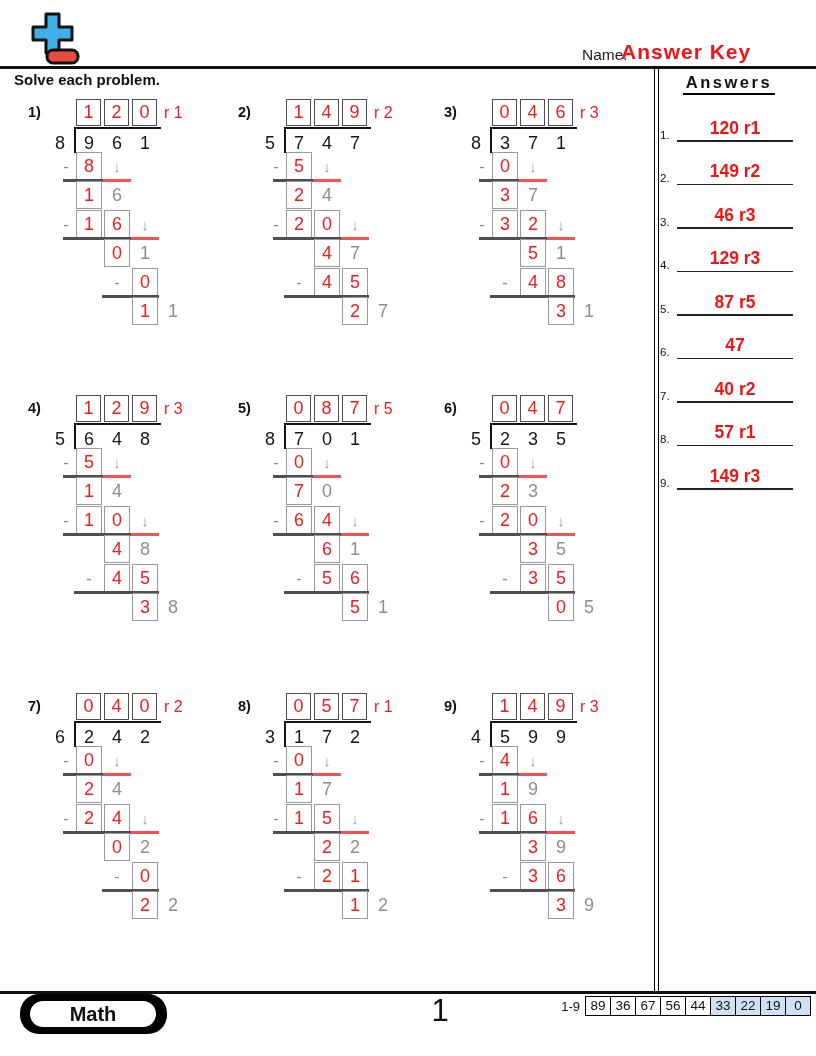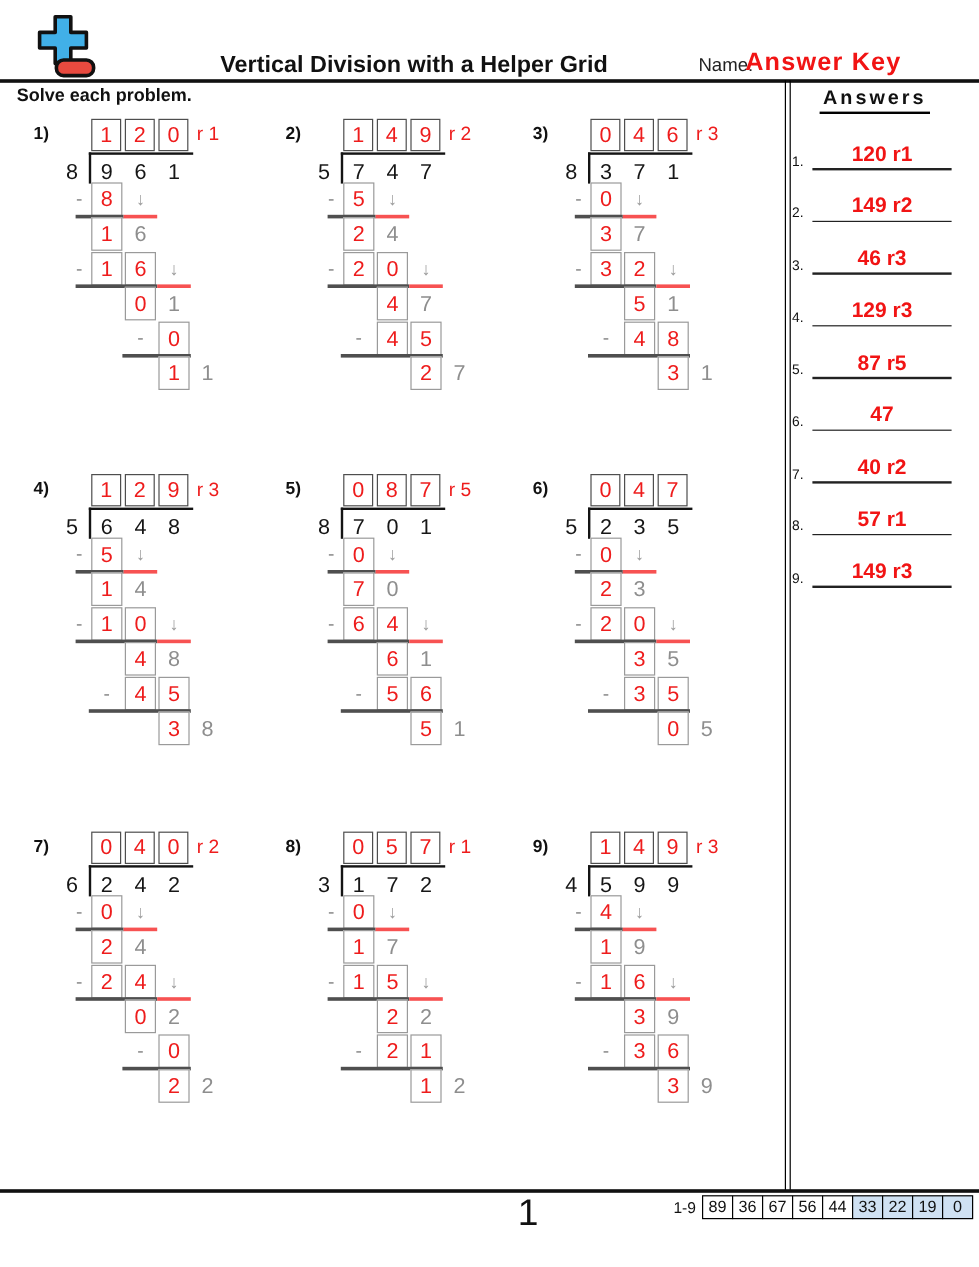--- a/index.html
+++ b/index.html
@@ -52,21 +52,20 @@
 </head>
 <body>
 
 <div id="page">
 
   <svg class="abs" style="left:29px;top:11px" width="54" height="56" viewBox="0 0 54 56">
     <path id="logo-plus" d="M17,3 h13 v13 h13 v13 h-13 v13 h-13 v-13 H4 v-13 h13 z" fill="#41b0e8" stroke="#111" stroke-width="3" stroke-linejoin="round"></path>
     <rect id="logo-minus" x="18" y="39" width="31" height="13" rx="6" fill="#e84a3f" stroke="#111" stroke-width="3"></rect>
   </svg>
 
-  <div class="abs title">Vertical Division with a Helper Grid</div>
   <div class="abs namelbl">Name:</div>
   <div class="abs anskey">Answer Key</div>
   <div class="abs toprule"></div>
   <div class="abs instr">Solve each problem.</div>
 
   <div class="abs vline" style="left:654px;"></div>
   <div class="abs vline" style="left:658px;"></div>
   <div class="abs anshwrap">
     <span>Answers</span>
   </div>
@@ -418,20 +417,23 @@
         <div class="abs minus" style="left: 0px; top: 169px; width: 26px; line-height: 29px;">-</div>
         <div class="abs box" style="left: 28px; top: 169px;">3</div>
         <div class="abs box" style="left: 56px; top: 169px;">6</div>
         <div class="abs gline" style="left: -2px; top: 196px; width: 85px;"></div>
         <div class="abs box" style="left: 56px; top: 198px;">3</div>
         <div class="abs digit gray" style="left: 84px; top: 198px; line-height: 29px;">9</div>
       </div>
     </div>
 
   <div class="abs botrule"></div>
+  <div class="abs badge">
+    <div class="abs badgein">Math</div>
+  </div>
   <div class="abs pagenum">1</div>
   <div class="abs scorelbl">1-9</div>
   <div class="abs scorerow" id="scorerow">
       <div class="scell">89</div>
       <div class="scell">36</div>
       <div class="scell">67</div>
       <div class="scell">56</div>
       <div class="scell">44</div>
       <div class="scell shaded">33</div>
       <div class="scell shaded">22</div>

